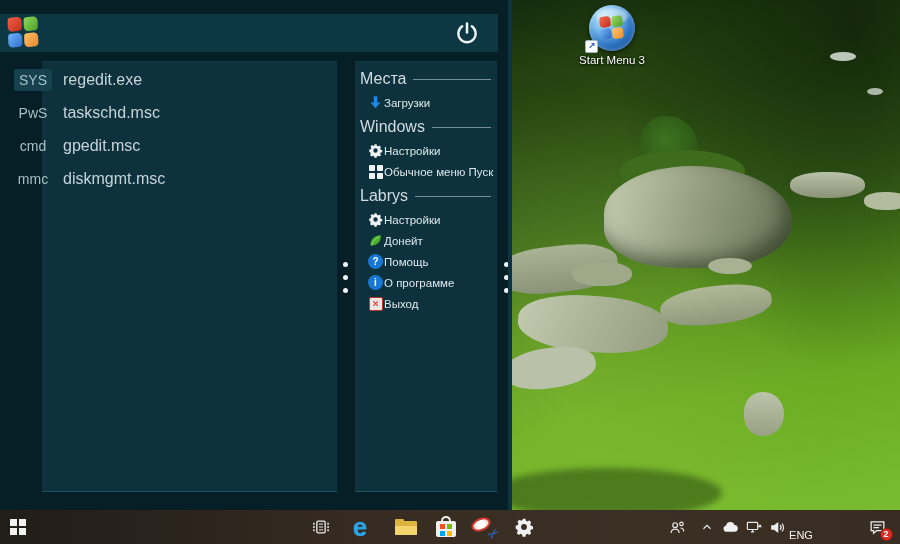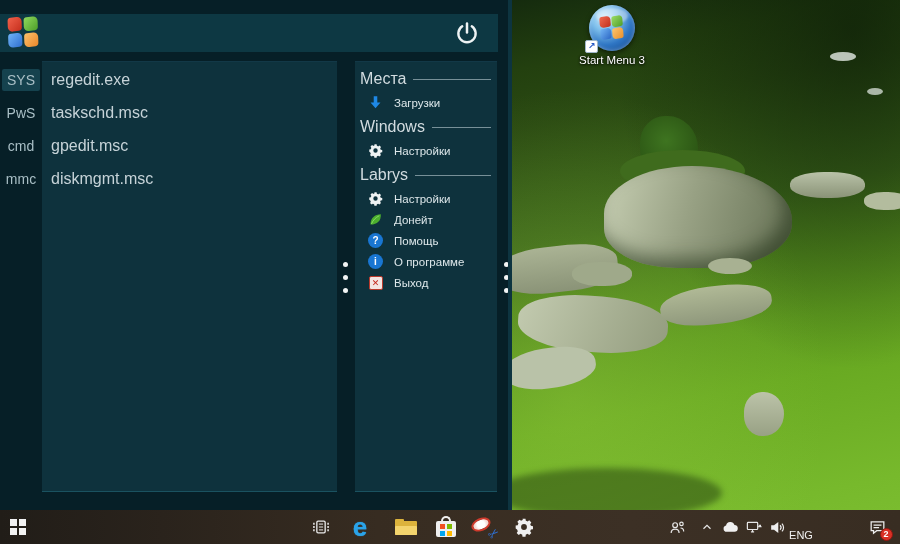--- a/index.html
+++ b/index.html
@@ -15,29 +15,29 @@
   .xp-r { background:linear-gradient(135deg,#f0604a,#c52f1d); transform:skewY(-6deg); }
   .xp-g { background:linear-gradient(135deg,#8fd95c,#4d9e2a); transform:skewY(-6deg); }
   .xp-b { background:linear-gradient(135deg,#6fb3f7,#2f6fd0); transform:skewY(-6deg); }
   .xp-o { background:linear-gradient(135deg,#fcc06a,#e8872b); transform:skewY(-6deg); }
   #menu-title { position:absolute; left:255px; width:165px; text-align:center; color:#a7b8be; font-size:16px; letter-spacing:.4px; }
   #power-btn { position:absolute; right:18px; top:6px; width:26px; height:26px; }
 
   #run-panel-bg { position:absolute; left:42px; top:61px; width:295px; height:431px; background:#0e323d; border-bottom:1px solid #1a5260; border-top:1px solid #123847; }
   #run-list { position:absolute; left:0; top:63px; width:337px; }
   .run-row { display:flex; align-items:center; height:33px; }
-  .run-badge { width:42px; text-align:center; color:#a9bfc6; font-size:14px; }
+  .run-badge { width:42px; text-align:center; color:#a9bfc6; font-size:14px;margin-left:12px; }
   .run-badge .hl { background:#15424e; padding:3px 5px; border-radius:2px; }
   .run-name { padding-left:9px; font-size:16px; color:#c6d3d8; }
 
   #places-panel { position:absolute; left:355px; top:61px; width:142px; height:431px; background:#0e323d; border-bottom:1px solid #1a5260; border-top:1px solid #123847; padding:3px 6px 0 5px; }
   .section-header { display:flex; align-items:center; gap:7px; margin:5px 0 4px 0; }
   .section-label { color:#d2dce0; font-size:16px; white-space:nowrap; }
   .header-line { flex:1; height:1px; background:rgba(205,222,228,.55); }
-  .menu-item { display:flex; align-items:center; gap:10px; padding:2px 0 2px 7px; min-height:19px; cursor:default; }
+  .menu-item { display:flex; align-items:center; padding:2px 0 2px 7px; min-height:19px; cursor:default; }
   .mi-icon { width:17px; height:17px; flex:0 0 17px; display:flex; align-items:center; justify-content:center; }
   .mi-label { font-size:11.5px; color:#dde7ea; white-space:nowrap; }
   .badge-circle { width:15px; height:15px; border-radius:50%; background:#1976d2; color:#fff; font-size:10px; font-weight:bold; display:flex; align-items:center; justify-content:center; }
   .exit-box { width:14px; height:14px; background:#f3e4e2; border:1px solid #b8392c; border-radius:2px; color:#c4281d; font-size:9px; font-weight:bold; display:flex; align-items:center; justify-content:center; }
   .tiles-icon { display:grid; grid-template-columns:6px 6px; grid-template-rows:6px 6px; gap:2px; }
   .tiles-icon span { background:#eef2f3; border-radius:1px; }
   .grip { position:absolute; width:6px; display:flex; flex-direction:column; gap:8px; align-items:center; }
   .grip i { width:5px; height:5px; border-radius:50%; background:#f2f5f5; }
 
   
@@ -176,20 +176,31 @@
         <span class="header-line"></span>
       </div>
       <div class="menu-item">
         <span class="mi-icon">
           <svg width="15" height="15" viewBox="0 0 24 24">
               <path fill-rule="evenodd" fill="#eef2f3" d="M10.2 2h3.6l.4 2.5a7 7 0 0 1 2 .9l2.1-1.4 2.5 2.5-1.4 2.1a7 7 0 0 1 .9 2l2.5.4v3.6l-2.5.4a7 7 0 0 1-.9 2l1.4 2.1-2.5 2.5-2.1-1.4a7 7 0 0 1-2 .9l-.4 2.5h-3.6l-.4-2.5a7 7 0 0 1-2-.9l-2.1 1.4-2.5-2.5 1.4-2.1a7 7 0 0 1-.9-2L2 13.8v-3.6l2.5-.4a7 7 0 0 1 .9-2L4 5.7 6.5 3.2l2.1 1.4a7 7 0 0 1 2-.9zM12 8.5a3.5 3.5 0 1 0 0 7 3.5 3.5 0 0 0 0-7z"></path>
             </svg>
         </span>
         <span class="mi-label">Настройки</span>
       </div>
+      <div class="menu-item">
+        <span class="mi-icon">
+          <span class="tiles-icon">
+              <span></span>
+              <span></span>
+              <span></span>
+              <span></span>
+            </span>
+        </span>
+        <span class="mi-label">Обычное меню Пуск</span>
+      </div>
 
       <div class="section-header">
         <span class="section-label">Labrys</span>
         <span class="header-line"></span>
       </div>
       <div class="menu-item">
         <span class="mi-icon">
           <svg width="15" height="15" viewBox="0 0 24 24">
               <path fill-rule="evenodd" fill="#eef2f3" d="M10.2 2h3.6l.4 2.5a7 7 0 0 1 2 .9l2.1-1.4 2.5 2.5-1.4 2.1a7 7 0 0 1 .9 2l2.5.4v3.6l-2.5.4a7 7 0 0 1-.9 2l1.4 2.1-2.5 2.5-2.1-1.4a7 7 0 0 1-2 .9l-.4 2.5h-3.6l-.4-2.5a7 7 0 0 1-2-.9l-2.1 1.4-2.5-2.5 1.4-2.1a7 7 0 0 1-.9-2L2 13.8v-3.6l2.5-.4a7 7 0 0 1 .9-2L4 5.7 6.5 3.2l2.1 1.4a7 7 0 0 1 2-.9zM12 8.5a3.5 3.5 0 1 0 0 7 3.5 3.5 0 0 0 0-7z"></path>
             </svg>

